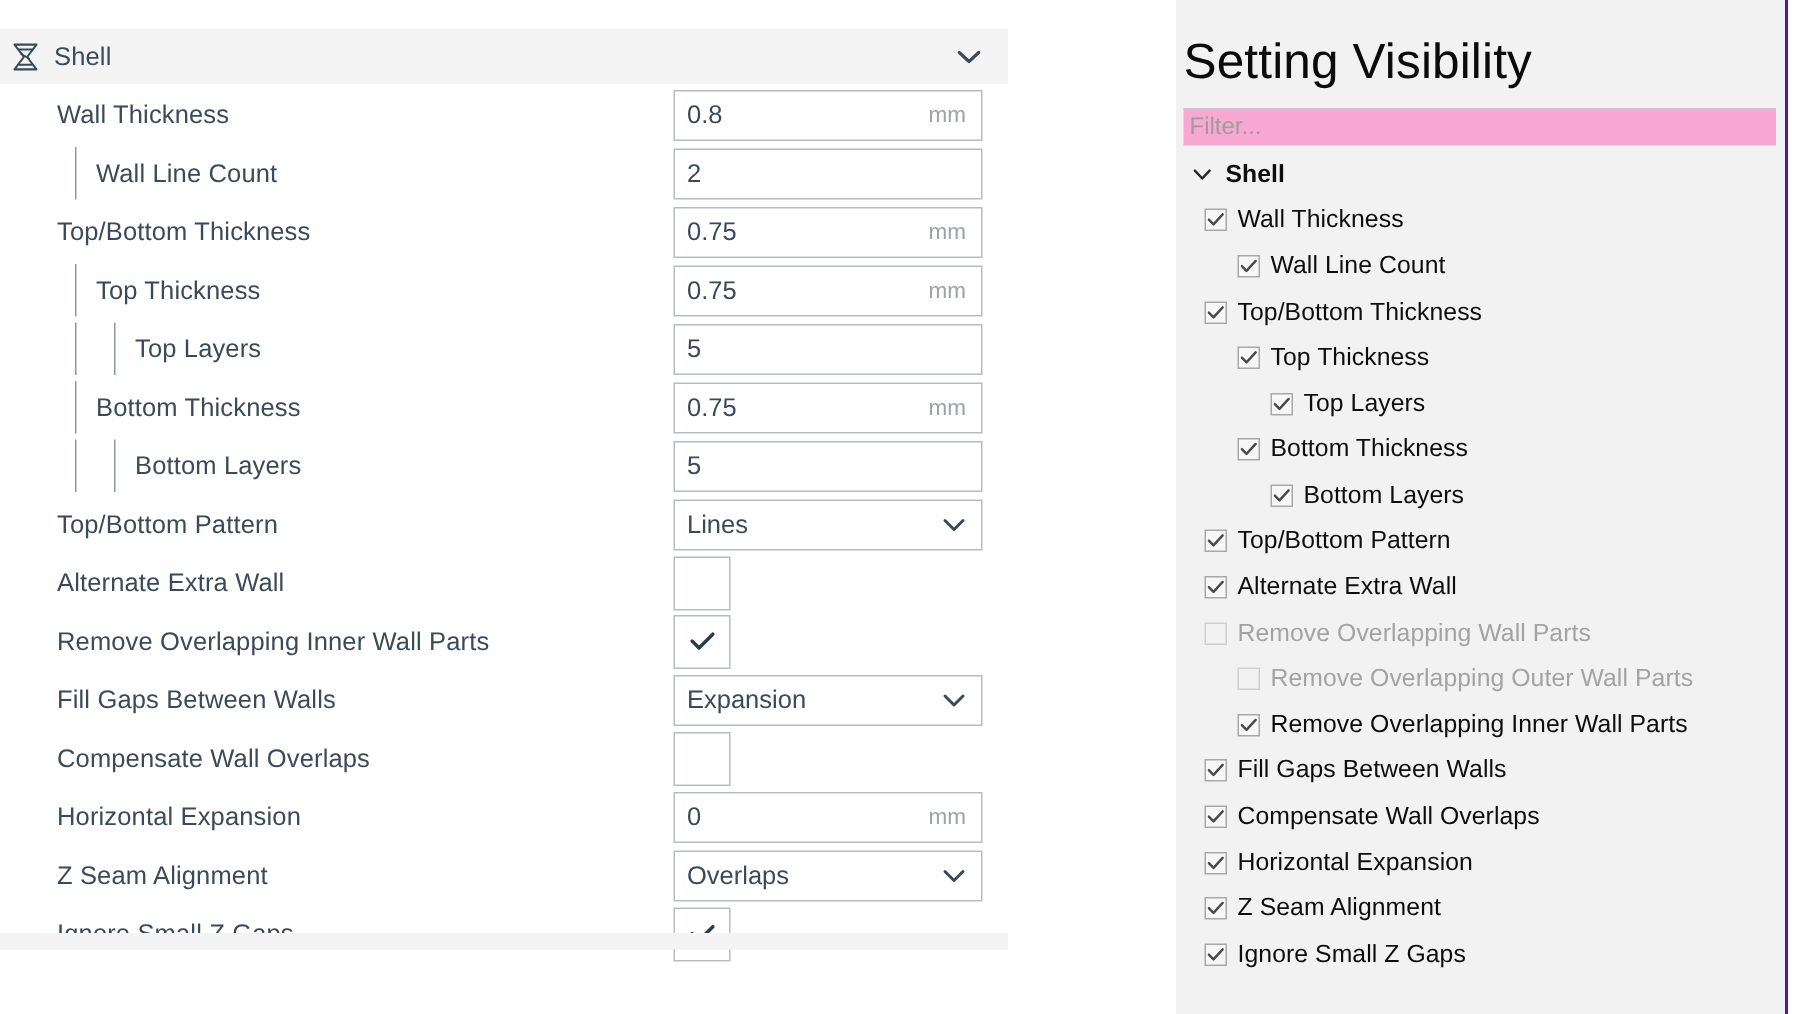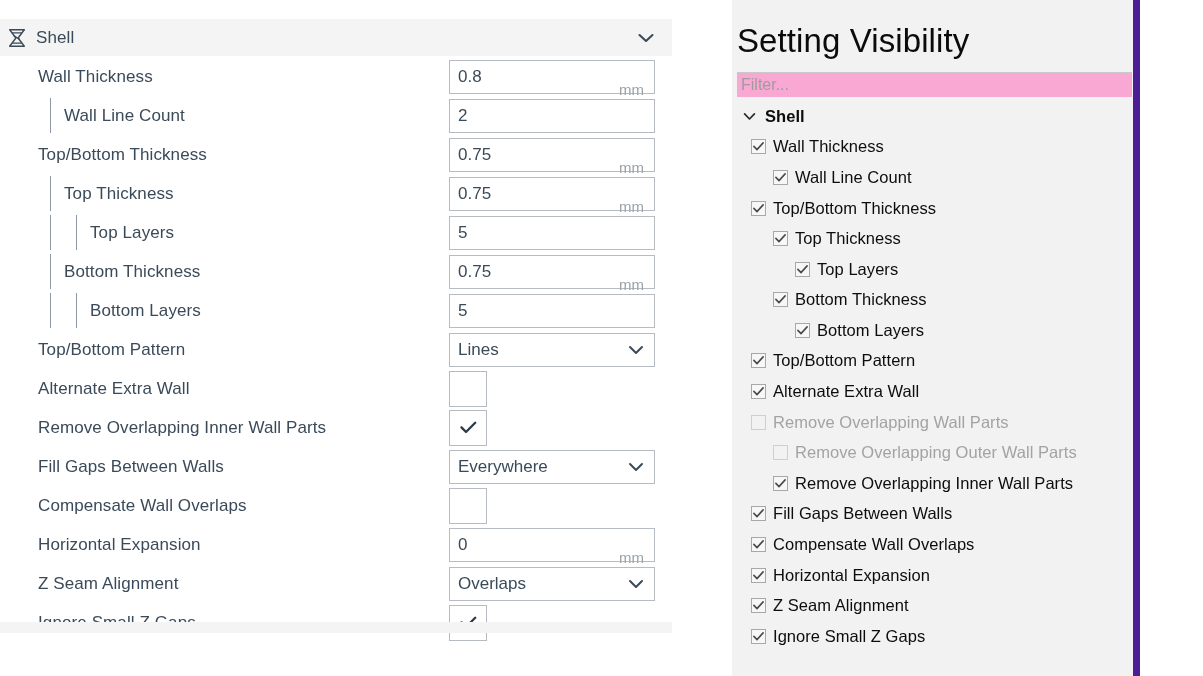--- a/index.html
+++ b/index.html
@@ -124,21 +124,20 @@
     color: #3b4a59;
     line-height: 1;
   }
   .field .funit {
     position: absolute;
     right: 10px;
     top: 50%;
     transform: translateY(-50%);
     font-size: 15px;
     color: #9ba3aa;
-    margin-top: 12px;
   }
   .field .fchev {
     position: absolute;
     right: 10px;
     top: 50%;
     transform: translateY(-50%);
     width: 16px;
     height: 10px;
   }
   .cbox {
@@ -158,27 +157,27 @@
     left: 0;
     right: 0;
     bottom: 0;
     height: 11px;
     background: #f4f4f4;
   }
 
   
   #visibility-panel {
     position: absolute;
-    left: 732px;
+    left: 784px;
     top: 0;
     width: 408px;
     height: 676px;
     background: #f2f2f2;
     box-sizing: border-box;
-    border-right: 7px solid #4c1d95;
+    border-right: 2px solid #4c1d95;
   }
   .vis-title {
     margin: 0;
     padding: 22px 0 0 5px;
     font-size: 33px;
     font-weight: normal;
     color: #0b0b0b;
     letter-spacing: 0.1px;
     line-height: 1.15;
   }
@@ -373,21 +372,21 @@
             </svg>
           </div>
         </div>
       </div>
       <div class="srow ind0">
         <div class="slabel-wrap">
           <span class="slabel">Fill Gaps Between Walls</span>
         </div>
         <div class="sctl">
           <div class="field">
-            <span class="fval">Everywhere</span>
+            <span class="fval">Expansion</span>
             <svg viewBox="0 0 16 10" class="fchev">
               <path d="M2 2 L8 8 L14 2" fill="none" stroke="#3b4a59" stroke-width="2" stroke-linecap="round" stroke-linejoin="round"></path>
             </svg>
           </div>
         </div>
       </div>
       <div class="srow ind0">
         <div class="slabel-wrap">
           <span class="slabel">Compensate Wall Overlaps</span>
         </div>

